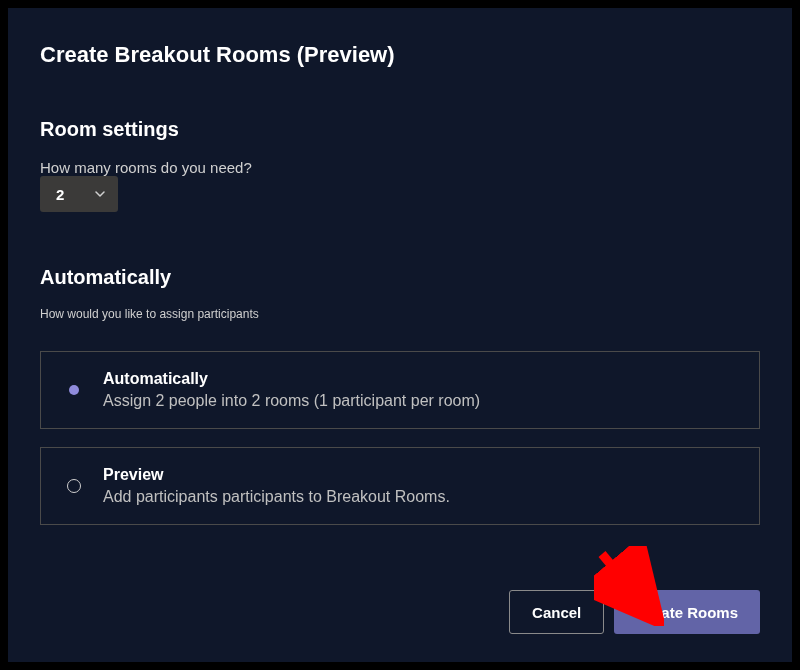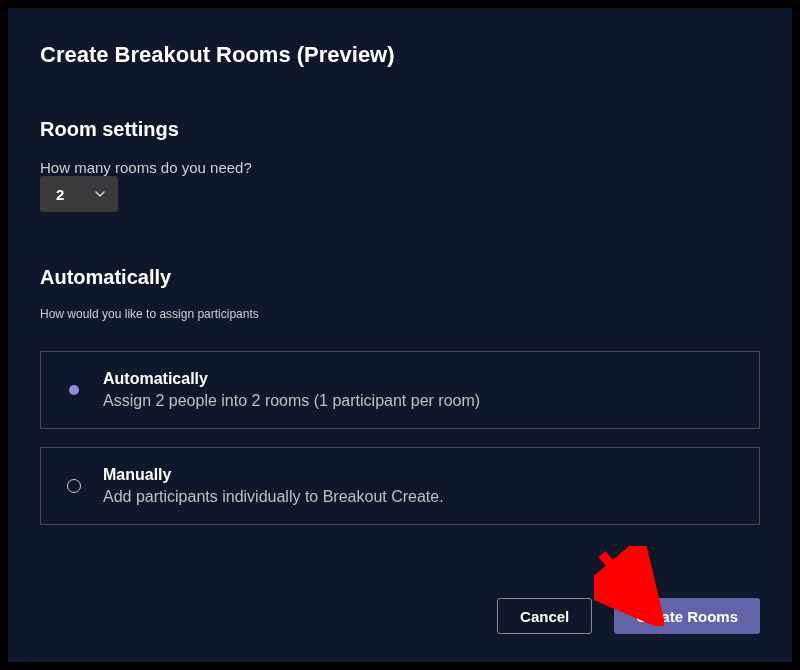--- a/index.html
+++ b/index.html
@@ -109,31 +109,30 @@
     color: #c0c0c0;
   }
   .footer {
     position: absolute;
     right: 32px;
     bottom: 28px;
     display: flex;
     gap: 10px;
   }
   .btn {
-    height: 36px;
+    height: 44px;
     padding: 0 22px;
     font-size: 15px;
     font-weight: 600;
     display: flex;
     align-items: center;
     justify-content: center;
     border-radius: 3px;
     cursor: pointer;
     border: none;
-    margin-left: 12px;
   }
   .btn-secondary {
     background: transparent;
     border: 1px solid #8a8a8a;
     color: #ffffff;
   }
   .btn-primary {
     background: #6264a7;
     color: #ffffff;
   }
@@ -176,22 +175,22 @@
       <div class="option-title">Automatically</div>
       <div class="option-desc">Assign 2 people into 2 rooms (1 participant per room)</div>
     </div>
   </div>
 
   <div class="option-card">
     <div class="radio-holder">
       <div class="radio-empty"></div>
     </div>
     <div class="option-text">
-      <div class="option-title">Manually</div>
-      <div class="option-desc">Add participants individually to Breakout Create.</div>
+      <div class="option-title">Preview</div>
+      <div class="option-desc">Add participants participants to Breakout Rooms.</div>
     </div>
   </div>
 
   <div class="footer">
     <button class="btn btn-secondary">Cancel</button>
     <button class="btn btn-primary">Create Rooms</button>
   </div>
 
   <svg class="arrow-annotation" viewBox="0 0 70 80">
     <defs>

